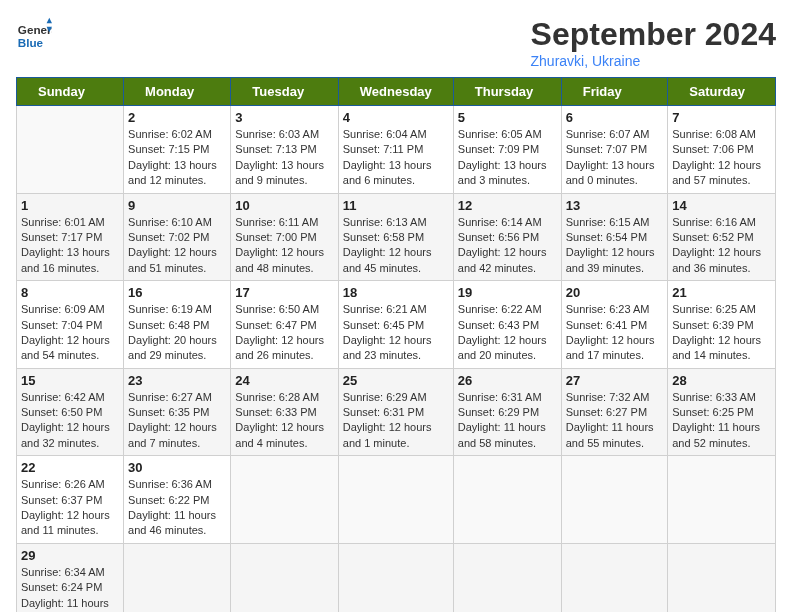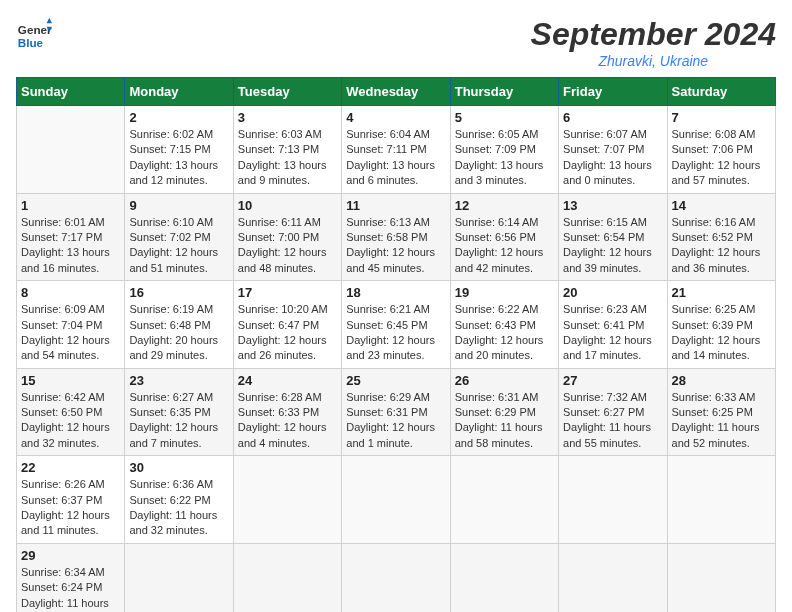--- a/index.html
+++ b/index.html
@@ -19,41 +19,40 @@
     .logo {
       display: flex;
       align-items: center;
       gap: 4px;
     }
     .logo-icon {
       width: 36px;
       height: 36px;
     }
     .title-area {
-      text-align: center;
-      font-style: italic;
+      text-align: left;
     }
     .month-title {
       font-size: 32px;
       font-weight: bold;
       color: #333;
     }
     .location {
       font-size: 14px;
       color: #3b82f6;
     }
     table {
       width: 100%;
       border-collapse: collapse;
       font-size: 10.5px;
     }
     thead tr th {
-      background-color: #15803d;
+      background-color: #4d7c0f;
       color: #fff;
-      padding: 6px 4px;
+      padding: 6px 21px;
       text-align: left;
       font-size: 13px;
       font-weight: bold;
       border: 1px solid #1a5a9a;
     }
     tbody tr td {
       vertical-align: top;
       padding: 4px 4px;
       border: 1px solid #d0d0d0;
       width: calc(100% / 7);
@@ -233,21 +232,21 @@
           <span class="day-num">16</span>
           <div class="day-info">
             <span>Sunrise: 6:19 AM</span><br>
             <span>Sunset: 6:48 PM</span><br>
             <span>Daylight: 20 hours and 29 minutes.</span>
           </div>
         </td>
         <td>
           <span class="day-num">17</span>
           <div class="day-info">
-            <span>Sunrise: 10:20 AM</span><br>
+            <span>Sunrise: 6:50 AM</span><br>
             <span>Sunset: 6:47 PM</span><br>
             <span>Daylight: 12 hours and 26 minutes.</span>
           </div>
         </td>
         <td>
           <span class="day-num">18</span>
           <div class="day-info">
             <span>Sunrise: 6:21 AM</span><br>
             <span>Sunset: 6:45 PM</span><br>
             <span>Daylight: 12 hours and 23 minutes.</span>
@@ -343,21 +342,21 @@
             <span>Sunrise: 6:26 AM</span><br>
             <span>Sunset: 6:37 PM</span><br>
             <span>Daylight: 12 hours and 11 minutes.</span>
           </div>
         </td>
         <td>
           <span class="day-num">30</span>
           <div class="day-info">
             <span>Sunrise: 6:36 AM</span><br>
             <span>Sunset: 6:22 PM</span><br>
-            <span>Daylight: 11 hours and 32 minutes.</span>
+            <span>Daylight: 11 hours and 46 minutes.</span>
           </div>
         </td>
         <td class="empty"></td>
         <td class="empty"></td>
         <td class="empty"></td>
         <td class="empty"></td>
         <td class="empty"></td>
       </tr>
       <tr>
         <td>

